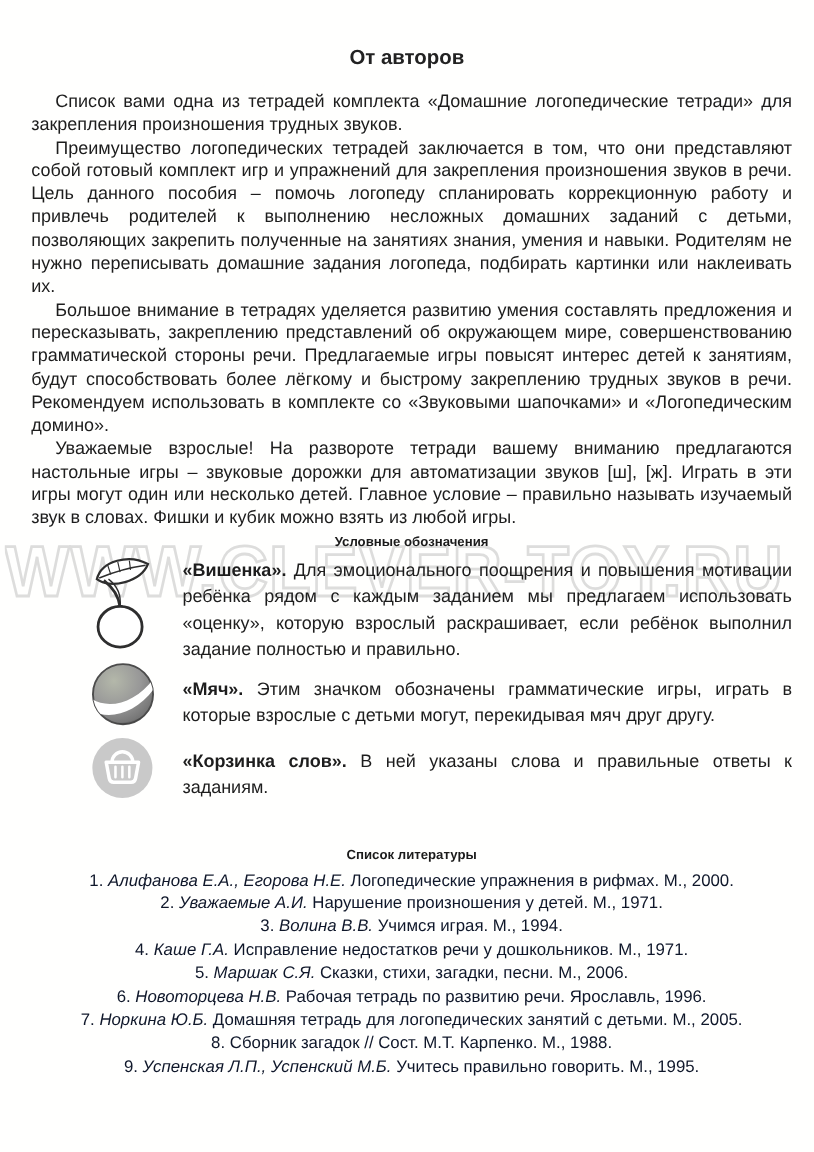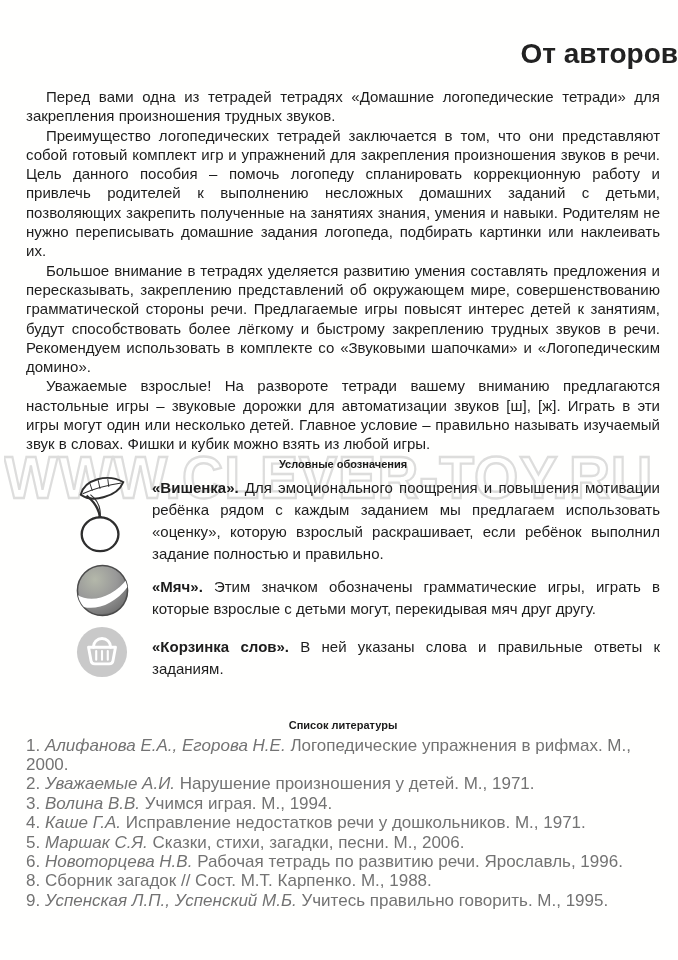--- a/index.html
+++ b/index.html
@@ -19,22 +19,22 @@
     white-space:nowrap; overflow:hidden;
     color:transparent;
     -webkit-text-stroke:2.2px #cfcfcf;
     opacity:0.7;
     z-index:0;
     transform:scaleY(1.05);
   }
   .content-layer { position:relative; z-index:1; }
   .title {
     margin-top:38px;
-    text-align:right;
-    font-size:28px; font-weight:bold; color:#222;
+    text-align:center;
+    font-size:17px; font-weight:bold; color:#222;
   }
   .content { padding:0 18px 0 26px; }
   .body-text p {
     font-size:15px; line-height:19.3px;
     text-align:justify; text-indent:20px;
     color:#1d1d1d;
   }
   .body-text { margin-top:17px; }
   .sec-heading {
     text-align:center;
@@ -51,39 +51,39 @@
     font-size:15px; line-height:22px; text-align:justify;
   }
   .row-cherry { margin-top:7px; }
   .row-cherry .icon-col { margin-top:-6px; }
   .row-ball   { margin-top:11px; }
   .row-ball   .icon-col { margin-top:-13px; }
   .row-basket { margin-top:16px; }
   .row-basket .icon-col { margin-top:-10px; }
   .biblio-heading { margin-top:39px;text-align:center; }
   .biblio { margin-top:5px; }
-  .biblio-item { font-size:17px; line-height:19.4px; color:#737373; }
+  .biblio-item { font-size:14px; line-height:19.4px; color:#0f172a;text-align:center; }
   .biblio-item i { font-style:italic; }
   b.lead { font-weight:normal; }
 </style>
 </head>
 <body>
 
 <div class="page">
 
   <div class="watermark">WWW.CLEVER-TOY.RU</div>
 
   <div class="content-layer">
 
     <h1 class="title">От авторов</h1>
 
     <div class="content">
 
       <div class="body-text">
-        <p><b class="lead"></b> <span>Перед вами одна из тетрадей тетрадях «Домашние логопедические тетради» для закрепления произношения трудных звуков.</span></p>
+        <p><b class="lead"></b> <span>Список вами одна из тетрадей комплекта «Домашние логопедические тетради» для закрепления произношения трудных звуков.</span></p>
         <p><b class="lead"></b> <span>Преимущество логопедических тетрадей заключается в том, что они представляют собой готовый комплект игр и упражнений для закрепления произношения звуков в речи. Цель данного пособия – помочь логопеду спланировать коррекционную работу и привлечь родителей к выполнению несложных домашних заданий с детьми, позволяющих закрепить полученные на занятиях знания, умения и навыки. Родителям не нужно переписывать домашние задания логопеда, подбирать картинки или наклеивать их.</span></p>
         <p><b class="lead"></b> <span>Большое внимание в тетрадях уделяется развитию умения составлять предложения и пересказывать, закреплению представлений об окружающем мире, совершенствованию грамматической стороны речи. Предлагаемые игры повысят интерес детей к занятиям, будут способствовать более лёгкому и быстрому закреплению трудных звуков в речи. Рекомендуем использовать в комплекте со «Звуковыми шапочками» и «Логопедическим домино».</span></p>
         <p><b class="lead">Уважаемые взрослые!</b> <span>На развороте тетради вашему вниманию предлагаются настольные игры – звуковые дорожки для автоматизации звуков [ш], [ж]. Играть в эти игры могут один или несколько детей. Главное условие – правильно называть изучаемый звук в словах. Фишки и кубик можно взять из любой игры.</span></p>
       </div>
 
       <h2 class="sec-heading">Условные обозначения</h2>
 
       <div class="legend-row row-cherry">
         <div class="icon-col">
           <svg width="58" height="84" viewBox="0 0 60 86" aria-hidden="true">
@@ -134,19 +134,20 @@
 
       <h2 class="sec-heading biblio-heading">Список литературы</h2>
 
       <div class="biblio">
         <div class="biblio-item"><span>1.</span> <i>Алифанова Е.А., Егорова Н.Е.</i> <span>Логопедические упражнения в рифмах. М., 2000.</span></div>
         <div class="biblio-item"><span>2.</span> <i>Уважаемые А.И.</i> <span>Нарушение произношения у детей. М., 1971.</span></div>
         <div class="biblio-item"><span>3.</span> <i>Волина В.В.</i> <span>Учимся играя. М., 1994.</span></div>
         <div class="biblio-item"><span>4.</span> <i>Каше Г.А.</i> <span>Исправление недостатков речи у дошкольников. М., 1971.</span></div>
         <div class="biblio-item"><span>5.</span> <i>Маршак С.Я.</i> <span>Сказки, стихи, загадки, песни. М., 2006.</span></div>
         <div class="biblio-item"><span>6.</span> <i>Новоторцева Н.В.</i> <span>Рабочая тетрадь по развитию речи. Ярославль, 1996.</span></div>
+        <div class="biblio-item"><span>7.</span> <i>Норкина Ю.Б.</i> <span>Домашняя тетрадь для логопедических занятий с детьми. М., 2005.</span></div>
         <div class="biblio-item"><span>8.</span> <i></i> <span>Сборник загадок // Сост. М.Т. Карпенко. М., 1988.</span></div>
         <div class="biblio-item"><span>9.</span> <i>Успенская Л.П., Успенский М.Б.</i> <span>Учитесь правильно говорить. М., 1995.</span></div>
       </div>
 
     </div>
   </div>
 </div>
 
 </body></html>

